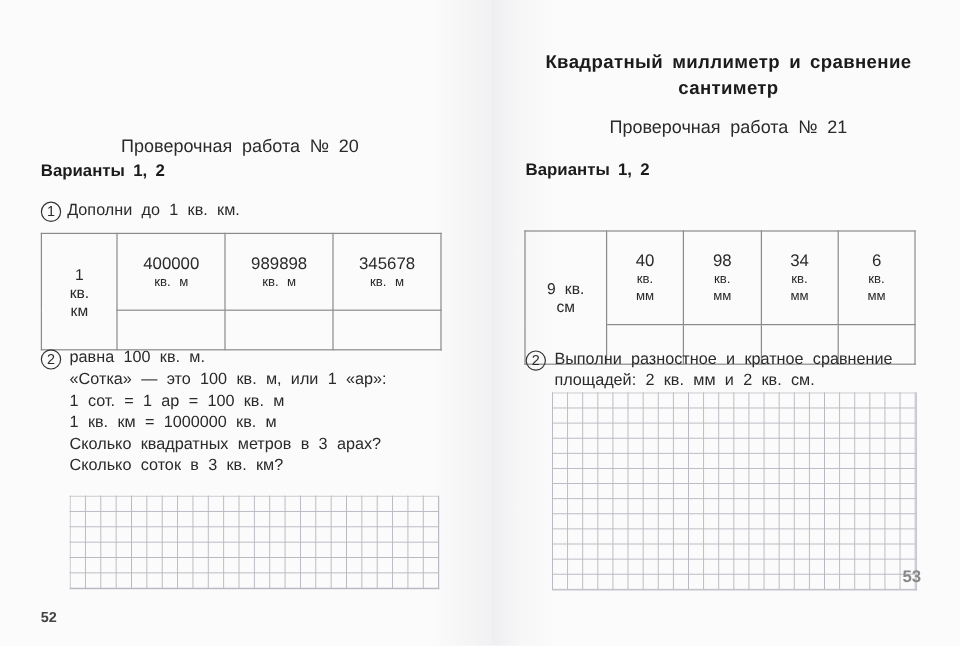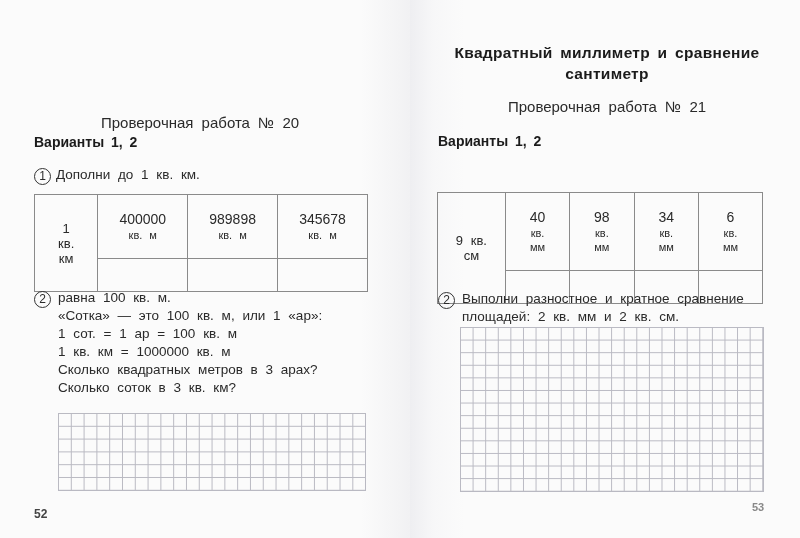--- a/index.html
+++ b/index.html
@@ -132,15 +132,15 @@
   <div class="abs task" style="left:28px; top:290px;">
     <span class="num">2</span>
   </div>
   <div class="task-body task" style="left:52px; top:290px; width:320px;">
     <div>Выполни разностное и кратное сравнение</div>
     <div>площадей: 2 кв. мм и 2 кв. см.</div>
   </div>
 
   <div class="grid" style="left:50px; top:327px; width:303px; height:164px; background-size:12.6px 12.6px;"></div>
 
-  <div class="abs pagenum" style="left:342px; top:501px; font-size:11px; color:#888;">53</div>
+  <div class="abs pagenum" style="left:342px; top:472px; font-size:14px; color:#888;">53</div>
 
 </div>
 
 </body></html>

